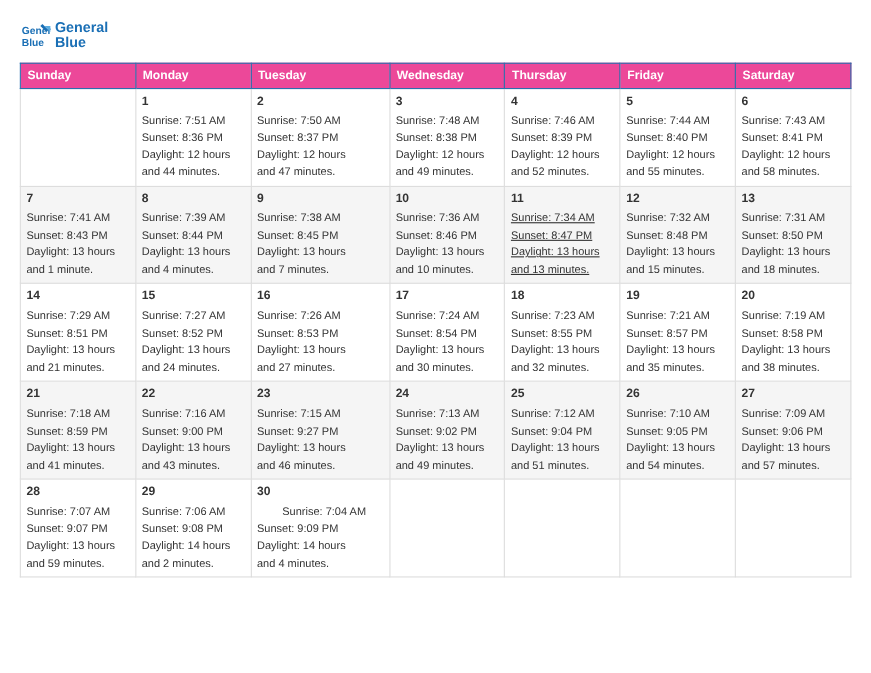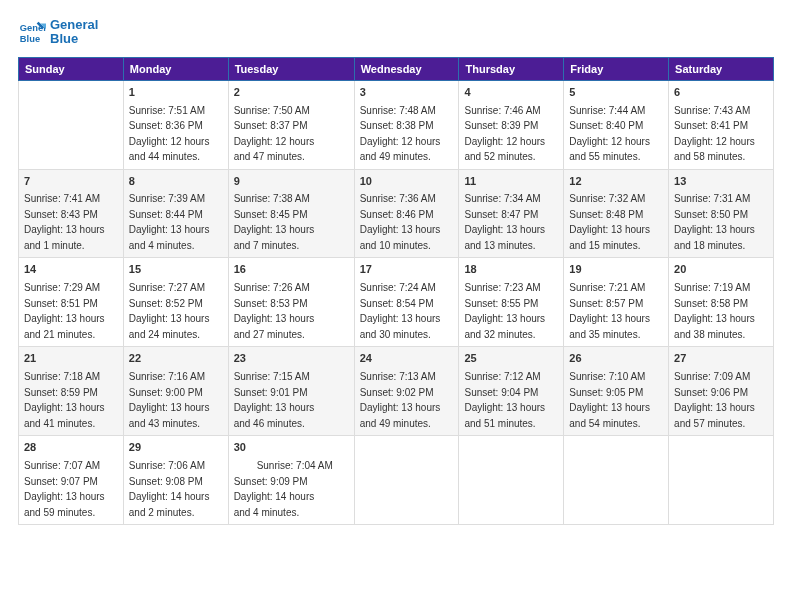--- a/index.html
+++ b/index.html
@@ -42,21 +42,21 @@
     .subtitle {
       font-size: 14px;
       color: #555;
     }
     table {
       width: 100%;
       border-collapse: collapse;
       font-size: 10.5px;
     }
     thead tr {
-      background: #4c1d95;
+      background: #ec4899;
       color: #fff;
     }
     thead th {
       padding: 5px 6px;
       text-align: left;
       font-size: 11px;
       font-weight: bold;
       border: 1px solid #2c6fad;
     }
     tbody tr {
@@ -158,21 +158,21 @@
 Daylight: 13 hours
 and 4 minutes.</span></td>
           <td><span class="day-num">9</span><span class="day-info" style="white-space: pre-line; text-align: center;">Sunrise: 7:38 AM
 Sunset: 8:45 PM
 Daylight: 13 hours
 and 7 minutes.</span></td>
           <td><span class="day-num">10</span><span class="day-info" style="white-space: pre-line;">Sunrise: 7:36 AM
 Sunset: 8:46 PM
 Daylight: 13 hours
 and 10 minutes.</span></td>
-          <td><span class="day-num">11</span><span class="day-info" style="white-space: pre-line;">Sunrise: 7:34 AM
+          <td><span class="day-num">11</span><span class="day-info" style="white-space: pre-line; text-decoration: underline;">Sunrise: 7:34 AM
 Sunset: 8:47 PM
 Daylight: 13 hours
 and 13 minutes.</span></td>
           <td><span class="day-num">12</span><span class="day-info" style="white-space: pre-line;">Sunrise: 7:32 AM
 Sunset: 8:48 PM
 Daylight: 13 hours
 and 15 minutes.</span></td>
           <td><span class="day-num">13</span><span class="day-info" style="white-space: pre-line;">Sunrise: 7:31 AM
 Sunset: 8:50 PM
 Daylight: 13 hours
@@ -211,21 +211,21 @@
         <tr>
           <td><span class="day-num">21</span><span class="day-info" style="white-space: pre-line;">Sunrise: 7:18 AM
 Sunset: 8:59 PM
 Daylight: 13 hours
 and 41 minutes.</span></td>
           <td><span class="day-num">22</span><span class="day-info" style="white-space: pre-line;">Sunrise: 7:16 AM
 Sunset: 9:00 PM
 Daylight: 13 hours
 and 43 minutes.</span></td>
           <td><span class="day-num">23</span><span class="day-info" style="white-space: pre-line;">Sunrise: 7:15 AM
-Sunset: 9:01 PM
+Sunset: 9:27 PM
 Daylight: 13 hours
 and 46 minutes.</span></td>
           <td><span class="day-num">24</span><span class="day-info" style="white-space: pre-line;">Sunrise: 7:13 AM
 Sunset: 9:02 PM
 Daylight: 13 hours
 and 49 minutes.</span></td>
           <td><span class="day-num">25</span><span class="day-info" style="white-space: pre-line;">Sunrise: 7:12 AM
 Sunset: 9:04 PM
 Daylight: 13 hours
 and 51 minutes.</span></td>

